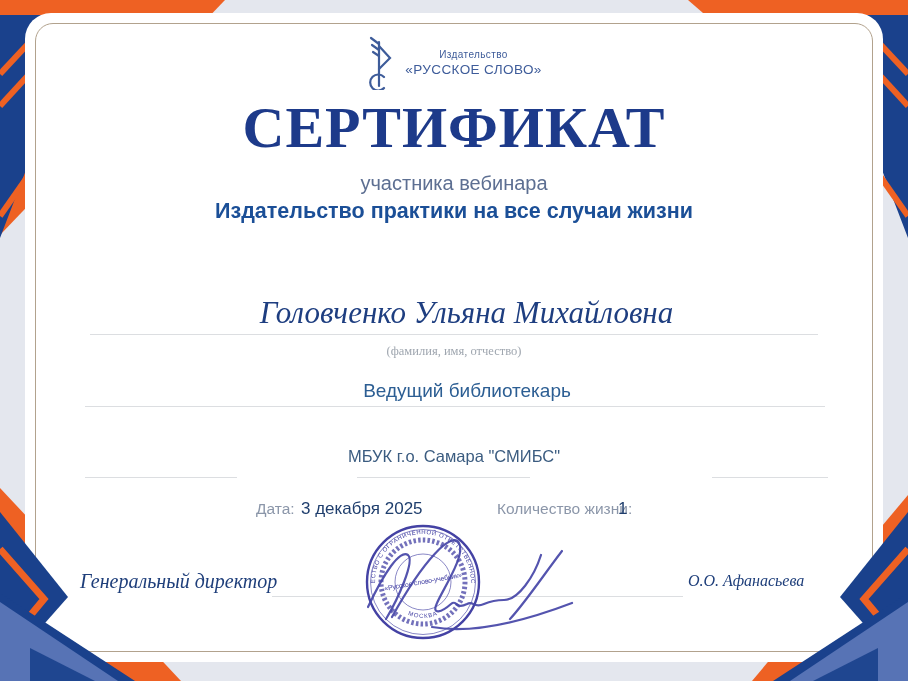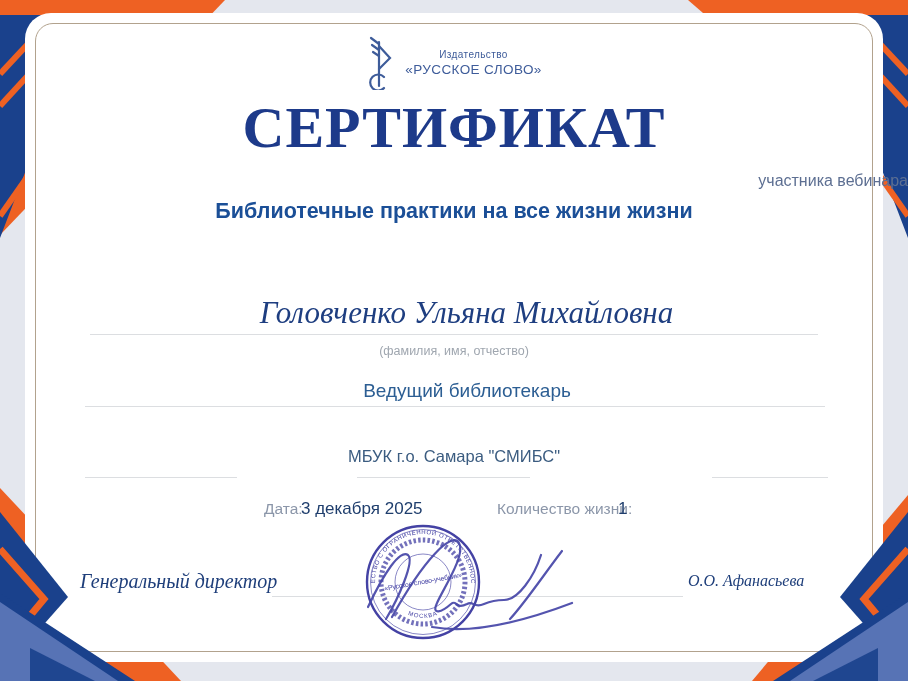--- a/index.html
+++ b/index.html
@@ -12,39 +12,39 @@
   #corner-overlay{position:absolute;left:0;top:0;z-index:5;pointer-events:none;}
 
   .abs{position:absolute;}
   .center{left:0;right:0;text-align:center;}
 
   #logo-row{top:36px;display:flex;justify-content:center;align-items:center;gap:9px;color:#3E5C9A;}
   #logo-text-line1{font-size:10px;letter-spacing:.4px;}
   #logo-text-line2{font-size:13.5px;letter-spacing:.4px;margin-top:2px;}
 
   #cert-title{top:94px;font-family:"Liberation Serif",serif;font-weight:700;font-size:58px;letter-spacing:1px;color:#1D3A8A;}
-  #cert-subtitle{top:172px;font-size:16px;color:#5D6F92;text-align:right;}
+  #cert-subtitle{top:172px;font-size:20px;color:#5D6F92;}
   #webinar-title{top:199px;font-size:21.5px;font-weight:700;color:#1B4F97;}
 
   #participant-name{top:295px;font-family:"Liberation Serif",serif;font-style:italic;font-size:31px;color:#1E3E80;}
   .rule{border-top:1.5px solid #DCDEE1;height:0;}
   #name-rule{top:334px;left:90px;width:728px;}
-  #name-caption{top:344px;font-size:12.5px;color:#9FA6AF;}
+  #name-caption{top:344px;font-size:12.5px;color:#9FA6AF;font-family:Liberation Serif, serif;}
 
   #position-text{top:380px;font-size:19px;color:#2C5E93;margin-left:26px;}
   #position-rule{top:406px;left:85px;width:740px;}
 
   #organization-text{top:447px;font-size:16.5px;color:#3B5C80;}
   #org-rule-left{top:477px;left:85px;width:152px;}
   #org-rule-center{top:477px;left:357px;width:173px;}
   #org-rule-right{top:477px;left:712px;width:116px;}
 
   .detail-label{font-size:15.5px;color:#8B96A9;top:500px;}
   .detail-value{font-size:17px;color:#1F3E6D;top:499px;}
-  #date-label{left:264px;text-align:right;}
+  #date-label{left:256px;text-align:right;}
   #date-value{left:301px;}
   #hours-label{left:497px;}
   #hours-value{left:618px;}
 
   #director-title{left:80px;top:570px;font-family:"Liberation Serif",serif;font-style:italic;font-size:20px;color:#1E3E7A;}
   #signature-rule{top:596px;left:272px;width:411px;}
   #director-name{left:688px;top:572px;font-family:"Liberation Serif",serif;font-style:italic;font-size:16px;color:#1E3E7A;}
   #stamp-sig{left:340px;top:515px;}
 </style>
 </head>
@@ -84,21 +84,21 @@
       </g>
     </svg>
     <div>
       <div id="logo-text-line1">Издательство</div>
       <div id="logo-text-line2">«РУССКОЕ СЛОВО»</div>
     </div>
   </div>
 
   <div id="cert-title" class="abs center" style="z-index:2;">СЕРТИФИКАТ</div>
   <div id="cert-subtitle" class="abs center" style="z-index:2;">участника вебинара</div>
-  <div id="webinar-title" class="abs center" style="z-index:2;">Библиотечные практики на все жизни жизни</div>
+  <div id="webinar-title" class="abs center" style="z-index:2;">Издательство практики на все случаи жизни</div>
 
   <div id="participant-name" class="abs center" style="z-index:2;padding-left:25px;">Головченко Ульяна Михайловна</div>
   <div id="name-rule" class="abs rule" style="z-index:2;"></div>
   <div id="name-caption" class="abs center" style="z-index:2;">(фамилия, имя, отчество)</div>
 
   <div id="position-text" class="abs center" style="z-index:2;">Ведущий библиотекарь</div>
   <div id="position-rule" class="abs rule" style="z-index:2;"></div>
 
   <div id="organization-text" class="abs center" style="z-index:2;">МБУК г.о. Самара "СМИБС"</div>
   <div id="org-rule-left" class="abs rule" style="z-index:2;"></div>

